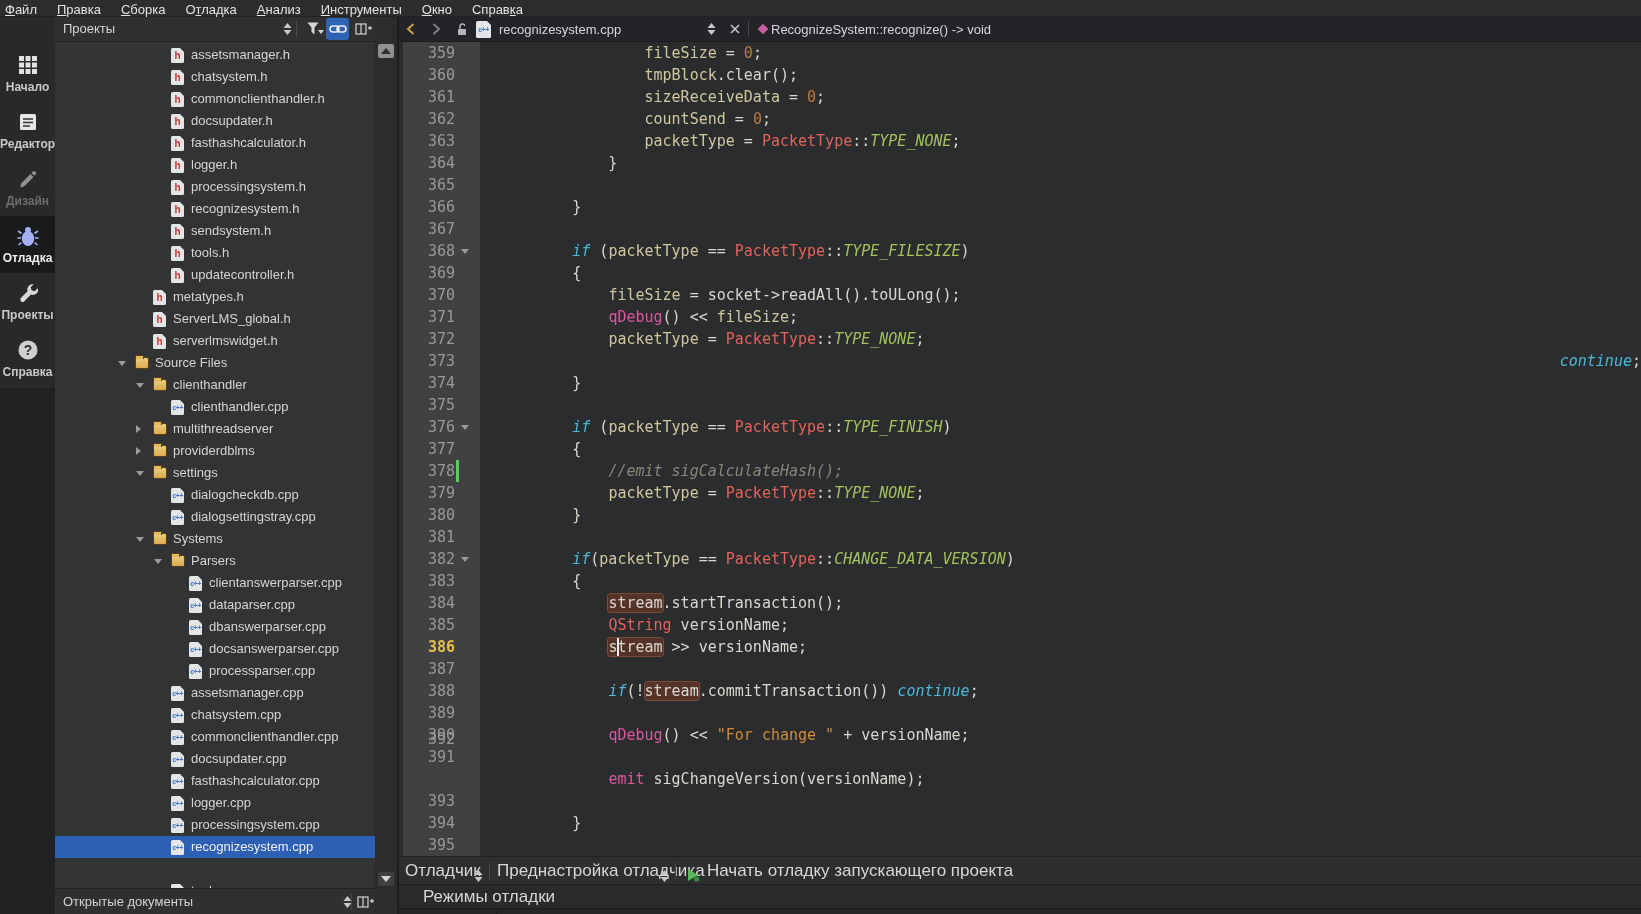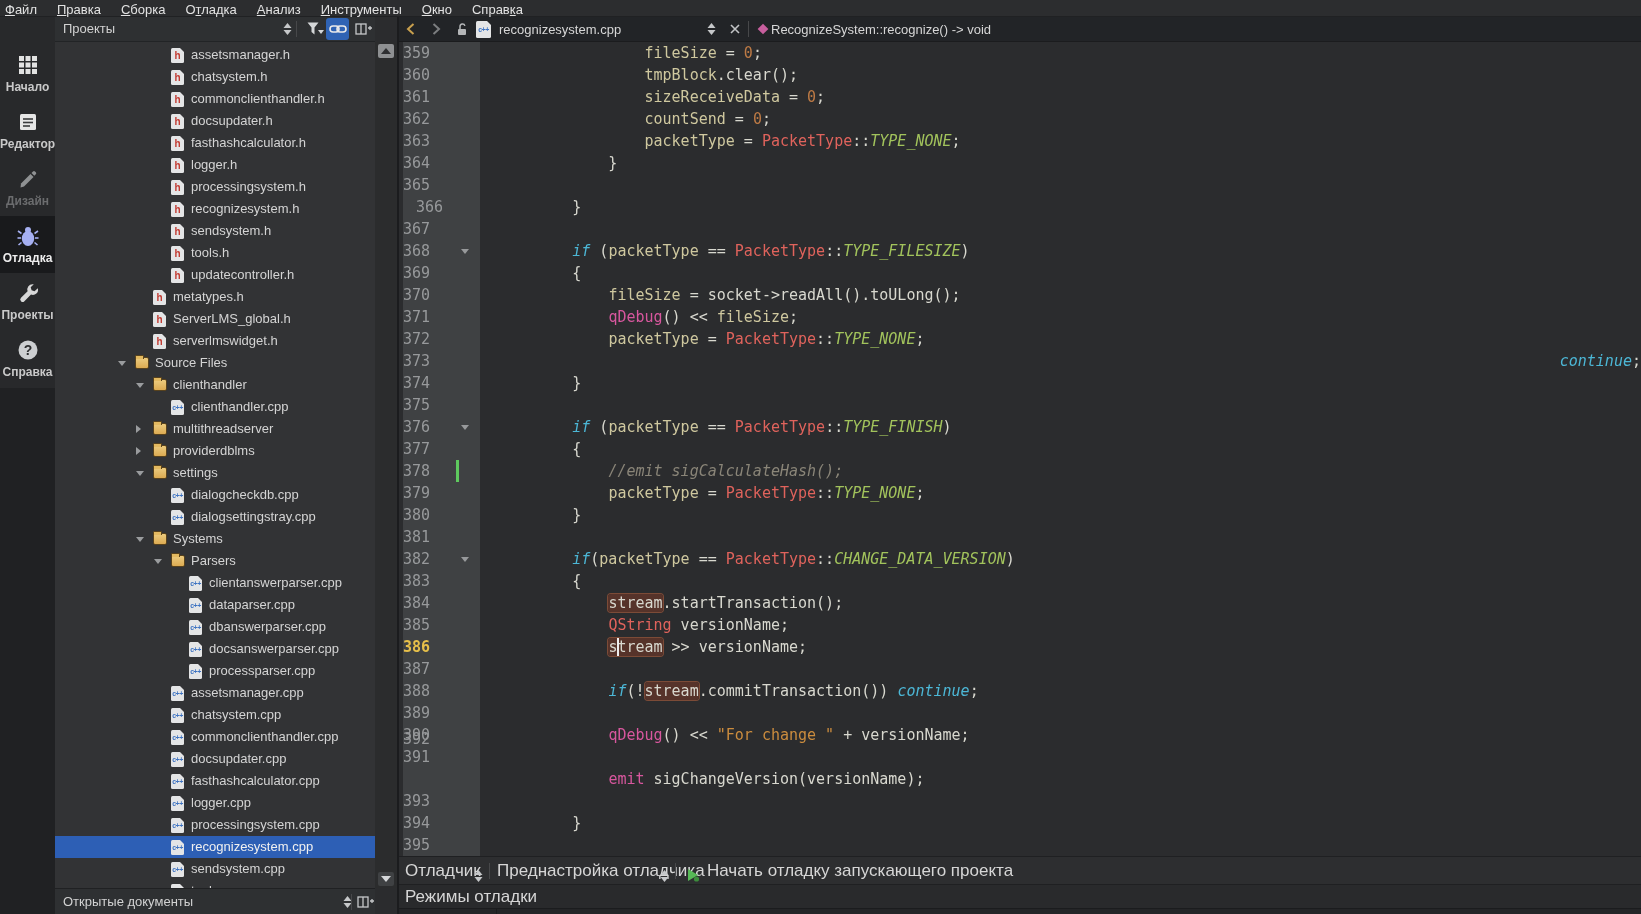--- a/index.html
+++ b/index.html
@@ -66,21 +66,21 @@
   .tb { position:absolute; top:0; height:24px; display:flex; align-items:center; }
   .tb-label { font-size:13px; color:#d6d6d6; white-space:nowrap; }
   .tabicon { position:relative; width:15px; height:17px; border-radius:1.5px; background:#e4e5e6; }
   .tabicon::after { content:''; position:absolute; top:0; right:0; border-style:solid; border-width:0 4px 4px 0; border-color:#222427 #222427 transparent transparent; }
   .tabicon .badge { position:absolute; inset:0; display:flex; align-items:center; justify-content:center; color:#3f74c2; font-size:7px; font-weight:bold; letter-spacing:-0.5px; }
 
   #codewrap { position:absolute; left:0; right:0; top:25px; height:814px; background:#2b2c2e; overflow:hidden; }
   #codewrap .gutter-edge { position:absolute; left:0; top:0; bottom:0; width:4px; background:#2b2c2e; }
   #gutter { position:absolute; left:4px; top:0; bottom:0; width:77px; background:#3f4143; }
   .grow { position:absolute; left:0; width:77px; height:22px; }
-  .gnum { position:absolute; left:0; top:0; width:52px; text-align:left; font-family:"DejaVu Sans Mono",monospace; font-size:15px; line-height:22px; color:#97999b; }
+  .gnum { position:absolute; left:0; top:0; width:52px; text-align:right; font-family:"DejaVu Sans Mono",monospace; font-size:15px; line-height:22px; color:#97999b; }
   .grow.cur .gnum { color:#e6bf4a; font-weight:bold; }
   .gchg { position:absolute; left:53px; top:0; width:3px; height:22px; background:#5ec95e; }
   .gfold { position:absolute; left:58px; top:9px; width:0; height:0; border-left:4.5px solid transparent; border-right:4.5px solid transparent; border-top:5px solid #97999b; }
   .cline { position:absolute; left:81px; right:0; height:22px; padding-left:20px; font-family:"DejaVu Sans Mono",monospace; font-size:15px; line-height:22px; white-space:pre; color:#d8d8cf; }
   .sg-d { color:#d8d8cf; }
   .sg-mem { color:#cfc89f; }
   .sg-k { color:#4cb7d6; font-style:italic; }
   .sg-mac { color:#d8579e; }
   .sg-t { color:#e0635c; }
   .sg-e { color:#a2c35c; font-style:italic; }
@@ -426,26 +426,20 @@
             <span class="badge">c++</span>
           </span>
           <span class="tlabel" style="left: 136px;">processingsystem.cpp</span>
         </div>
         <div class="trow sel" style="top: 794px;">
           <span class="ficon cpp" style="left: 116px;">
             <span class="badge">c++</span>
           </span>
           <span class="tlabel" style="left: 136px;">recognizesystem.cpp</span>
         </div>
-        <div class="trow" style="top: 816px;">
-          <span class="ficon cpp" style="left: 116px;">
-            <span class="badge">c++</span>
-          </span>
-          <span class="tlabel" style="left: 136px;">sendsystem.cpp</span>
-        </div>
         <div class="trow" style="top: 838px;">
           <span class="ficon cpp" style="left: 116px;">
             <span class="badge">c++</span>
           </span>
           <span class="tlabel" style="left: 136px;">tools.cpp</span>
         </div>
       </div>
     <div id="opendocs">
       <span class="ptitle">Открытые документы</span>
       <span class="hicon" style="left:285px;width:14px;top:1px;">
@@ -540,21 +534,21 @@
           </div>
           <div class="grow" style="top: 88px;">
             <span class="gnum">363</span>
           </div>
           <div class="grow" style="top: 110px;">
             <span class="gnum">364</span>
           </div>
           <div class="grow" style="top: 132px;">
             <span class="gnum">365</span>
           </div>
-          <div class="grow" style="top: 154px; margin-left: 13px;">
+          <div class="grow" style="top: 154px;">
             <span class="gnum">366</span>
           </div>
           <div class="grow" style="top: 176px;">
             <span class="gnum">367</span>
           </div>
           <div class="grow" style="top: 198px;">
             <span class="gnum">368</span>
             <span class="gfold"></span>
           </div>
           <div class="grow" style="top: 220px;">
@@ -702,19 +696,19 @@
       <span class="vdiv" style="left:276px;top:6px;"></span>
       <span class="hicon" style="left:285px;top:6px;width:18px;">
           <svg width="16" height="16" viewBox="0 0 16 16">
             <path d="M3 2 L13 8 L3 14 Z" fill="#57b957"></path>
             <circle cx="11.5" cy="12" r="2.6" fill="#3c8c3c"></circle>
           </svg>
         </span>
       <span class="db-label" style="left:308px;">Начать отладку запускающего проекта</span>
     </div>
     <div id="modesbar">
-      <span class="db-label" style="left:6px;line-height:23px;text-align:right;">Режимы отладки</span>
+      <span class="db-label" style="left:24px;line-height:23px;text-align:right;">Режимы отладки</span>
     </div>
     <div id="bottomstrip">
       <span class="vline"></span>
     </div>
   </div>
 </div>
 
 </body></html>

